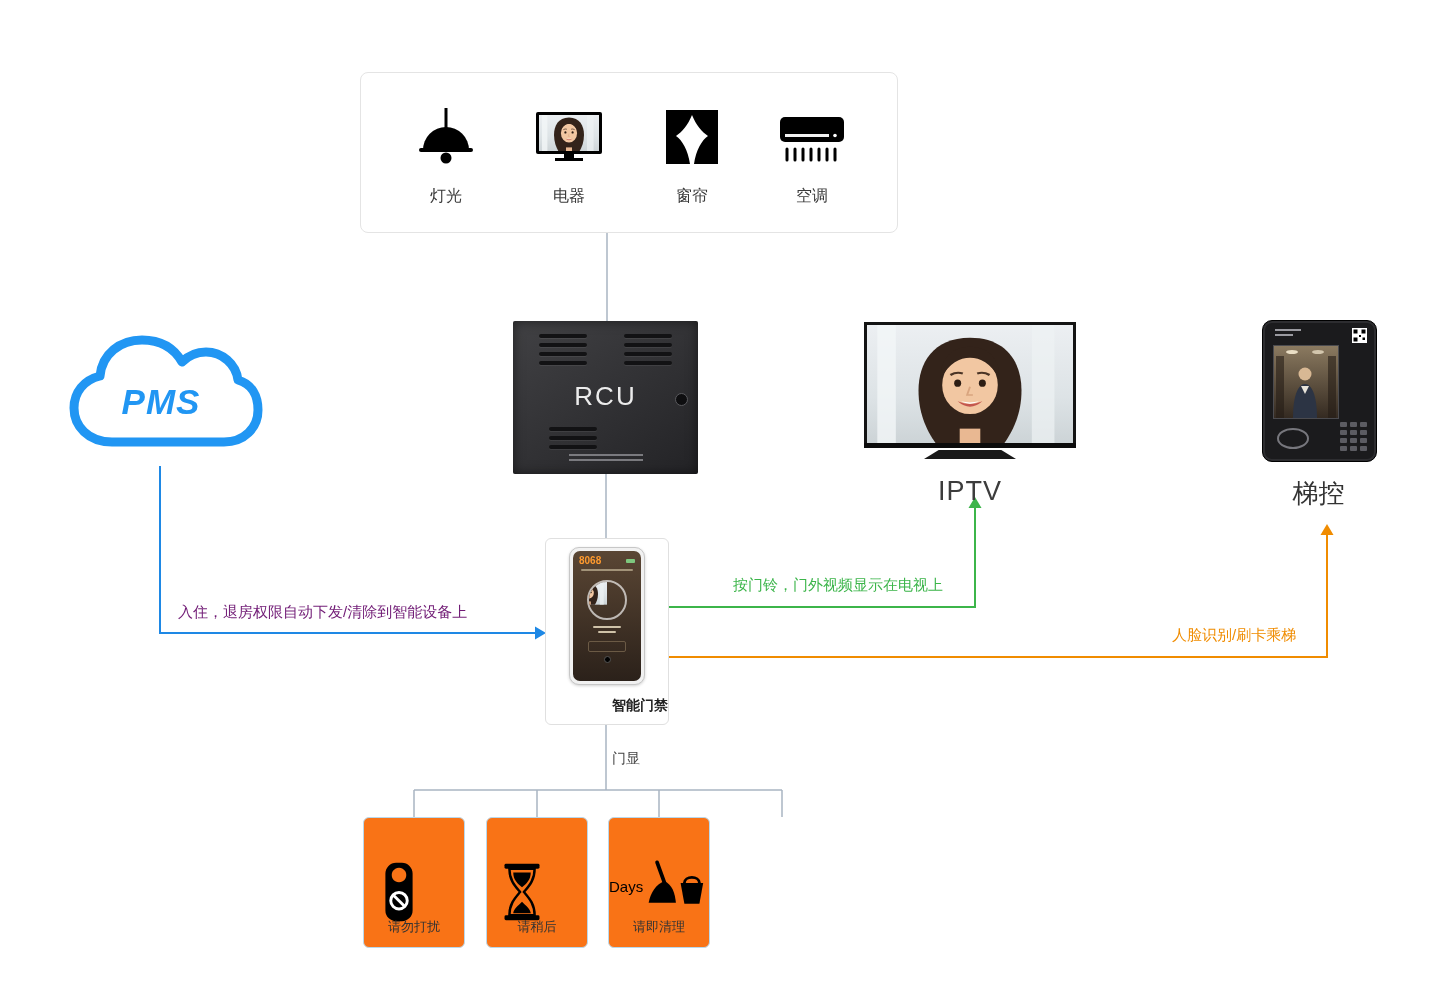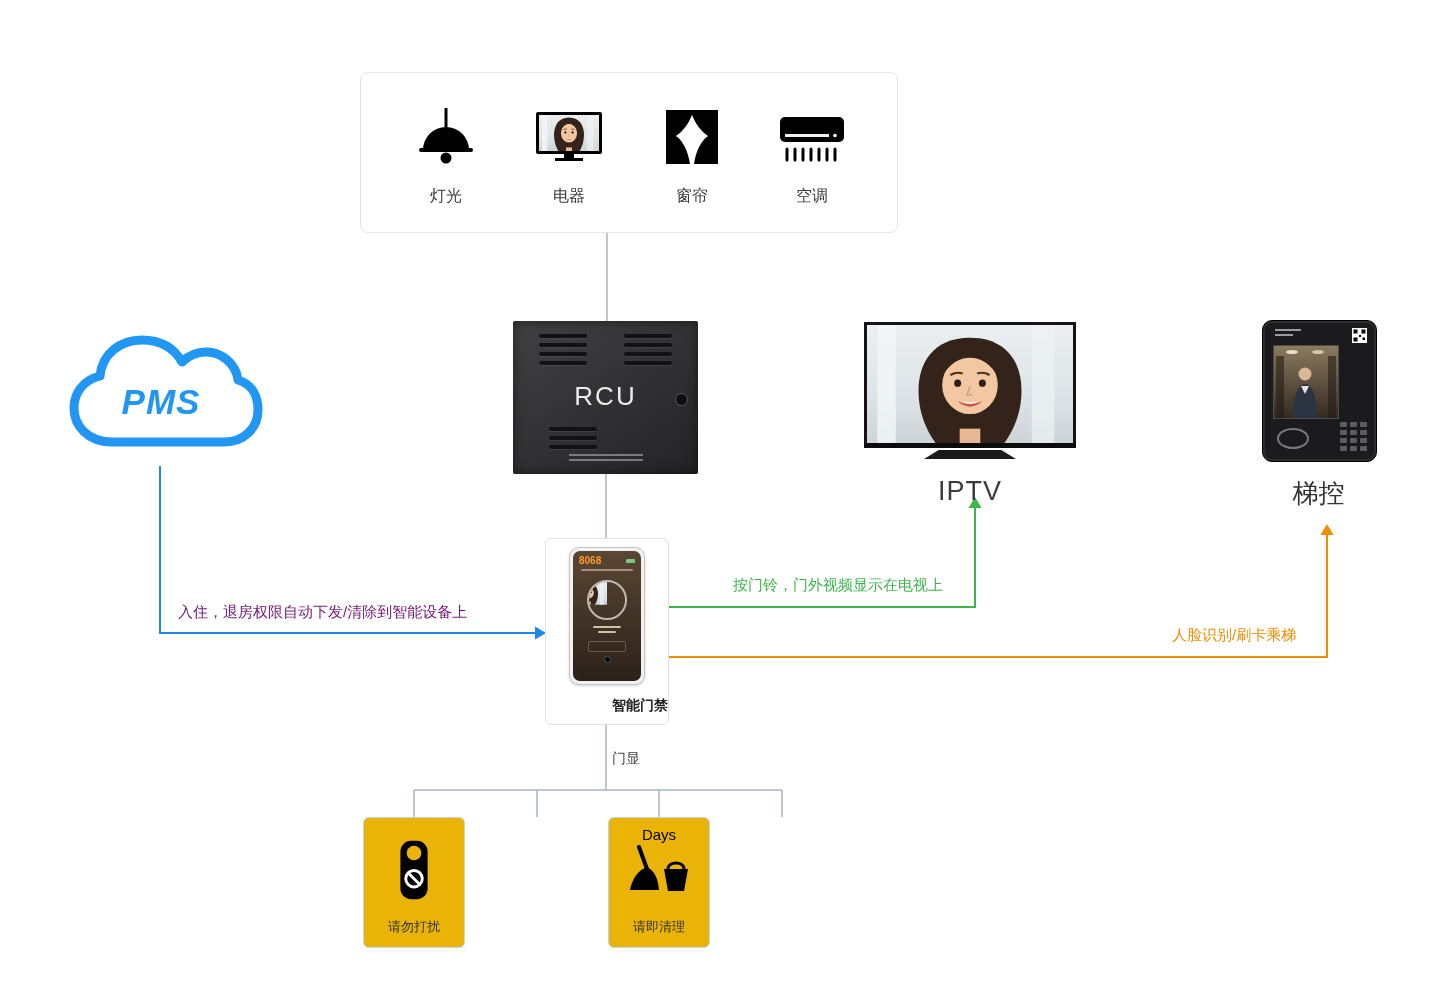--- a/index.html
+++ b/index.html
@@ -69,21 +69,21 @@
   .phone-sub2 { width:18px; height:2px; background:#cfc2a8; margin-top:3px; border-radius:1px; }
   .phone-pad { width:36px; height:9px; border:1px solid #6b5a45; border-radius:2px; margin-top:8px; }
   .phone-cam { width:5px; height:5px; border-radius:50%; background:#000; border:1px solid #555; margin-top:4px; }
   .door-card-label { position:absolute; left:0; right:0; bottom:9px; text-align:right; font-size:14px; font-weight:bold; color:#222; }
 
   
   .door-display-label { left:612px; top:750px; font-size:14px; color:#444; z-index:3; }
 
   
   .status-box { position:absolute; top:817px; width:102px; height:131px; border:1px solid #b9d8ec; border-radius:6px;
-    background:#eab308; box-sizing:border-box; display:flex; flex-direction:column; align-items:center; }
+    background:#f97316; box-sizing:border-box; display:flex; flex-direction:row; align-items:center; }
   .status-icon { margin-top:18px; }
   .status-icon.withsub { margin-top:2px; }
   .status-sub { margin-top:8px; font-size:15px; color:#000; }
   .status-label { position:absolute; bottom:11px; width:100%; text-align:center; font-size:13px; color:#333; }
 
   
   .flow-label { position:absolute; z-index:3; font-size:15px; white-space:nowrap; }
   .flow-label.blue { left:178px; top:603px; color:#701a75; }
   .flow-label.green { left:733px; top:576px; color:#3cb54a; }
   .flow-label.orange { left:1172px; top:626px; color:#f08c00; }
@@ -307,20 +307,30 @@
 
   <div class="status-box" style="left:363px;">
     <svg class="status-icon" width="70" height="68" viewBox="0 0 70 70">
       <path fill-rule="evenodd" fill="#000" d="M32 5 h6 a11 11 0 0 1 11 11 v38 a11 11 0 0 1 -11 11 h-6 a11 11 0 0 1 -11 -11 v-38 a11 11 0 0 1 11 -11 z M35 10 a7.5 7.5 0 1 0 0.01 0 z"></path>
       <circle cx="35" cy="44" r="8.5" fill="none" stroke="#fff" stroke-width="3"></circle>
       <line x1="29" y1="38" x2="41" y2="50" stroke="#fff" stroke-width="3"></line>
     </svg>
     <div class="status-label">请勿打扰</div>
   </div>
 
+  <div class="status-box" style="left:486px;">
+    <svg class="status-icon" width="70" height="68" viewBox="0 0 70 70">
+      <rect x="17" y="6" width="36" height="5" rx="1.5" fill="#000"></rect>
+      <rect x="17" y="59" width="36" height="5" rx="1.5" fill="#000"></rect>
+      <path d="M22 11 C22 23 28 29 33 35 C28 41 22 47 22 59 H48 C48 47 42 41 37 35 C42 29 48 23 48 11 Z" fill="none" stroke="#000" stroke-width="2.5"></path>
+      <path d="M26 15 H44 C44 23 39 27 35 30 C31 27 26 23 26 15 Z" fill="#000"></path>
+      <path d="M35 45 C39 49 44 53 44 57 H26 C26 53 31 49 35 45 Z" fill="#000"></path>
+    </svg>
+    <div class="status-label">请稍后</div>
+  </div>
 
   <div class="status-box" style="left:608px;">
     <div class="status-sub">Days</div>
     <svg class="status-icon withsub" width="70" height="50" viewBox="0 0 70 50">
       <line x1="15" y1="2" x2="23" y2="24" stroke="#000" stroke-width="4" stroke-linecap="round"></line>
       <path d="M23 22 C31 26 34 34 35 45 H6 C8 34 14 25 23 22 Z" fill="#000"></path>
       <path d="M40 24 H64 L60 46 H44 Z" fill="#000"></path>
       <path d="M44 24 C44 16 60 16 60 24" fill="none" stroke="#000" stroke-width="3"></path>
     </svg>
     <div class="status-label">请即清理</div>

